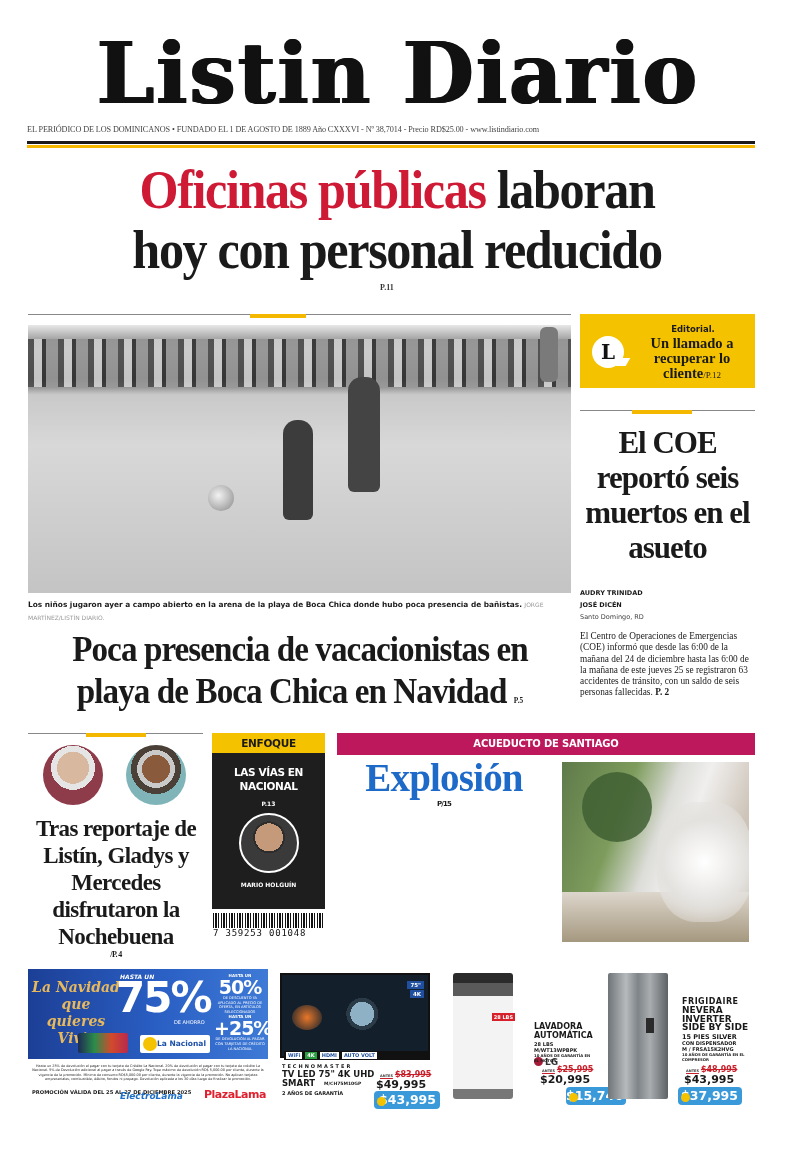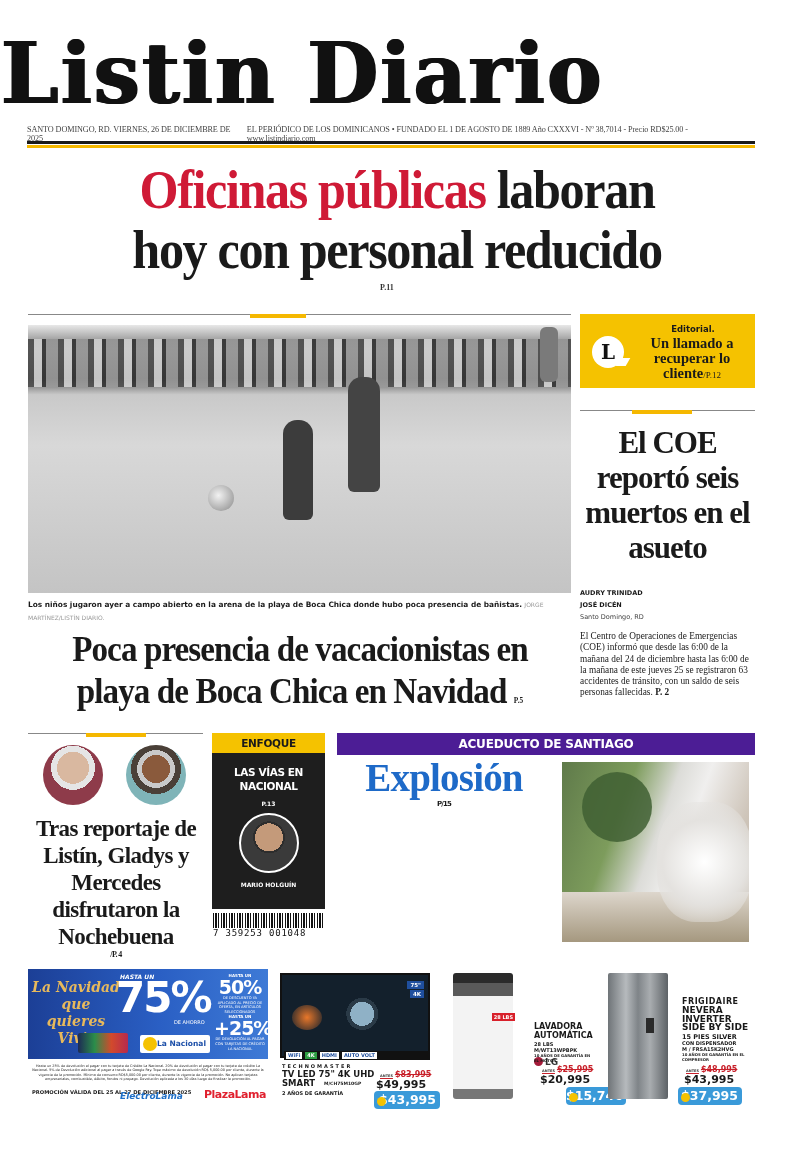--- a/index.html
+++ b/index.html
@@ -1,19 +1,19 @@
 <!DOCTYPE html>
 <html><head>
 <meta charset="utf-8">
 <style>
   * { box-sizing: border-box; margin: 0; padding: 0; }
   body { width: 794px; height: 1162px; background: #ffffff; position: relative; overflow: hidden; font-family: "Liberation Serif", serif; color: #1a1a1a; }
 
   
-  .masthead { position: absolute; left: 0; top: 28px; width: 794px; }
+  .masthead { position: absolute; left: 0; top: 28px; width: 794px; text-align: center; }
   .masthead .logo { font-family: "DejaVu Serif", serif; font-weight: bold; font-size: 82px; letter-spacing: 2px; color: #111; line-height: 90px; transform: scaleY(1.02); font-style: normal; text-shadow: 1px 0 0 #111, 2px 0 0 #111; }
   .dateline { position: absolute; left: 27px; top: 125px; width: 728px; display: flex; justify-content: space-between; font-family: "Liberation Serif", serif; font-size: 8.2px; color: #444; letter-spacing: -0.1px; }
   .rule-black { position: absolute; left: 27px; top: 141px; width: 728px; height: 3px; background: #1a1a1a; }
   .rule-gold { position: absolute; left: 27px; top: 145px; width: 728px; height: 3px; background: #f5b800; }
 
   
   .headline { position: absolute; left: 20px; top: 160px; width: 754px; text-align: center; font-family: "Liberation Serif", serif; font-weight: bold; font-size: 54px; line-height: 60px; letter-spacing: -1.5px; color: #1a1a1a; transform: scaleX(0.93); transform-origin: center top; }
   .headline .red { color: #cf1a36; }
   .headline-page { position: absolute; left: 380px; top: 283px; font-size: 8px; font-weight: bold; color: #333; font-family: "Liberation Serif", serif; }
 
@@ -66,21 +66,21 @@
   .enfoque .tab { height: 20px; background: #f5c200; text-align: center; font-family: "DejaVu Sans", sans-serif; font-weight: bold; font-size: 10.5px; line-height: 20px; color: #1a1a1a; letter-spacing: -0.3px; }
   .enfoque .ttl { margin-top: 12px; text-align: center; font-family: "DejaVu Sans", sans-serif; font-weight: bold; font-size: 10.5px; line-height: 14px; color: #fff; letter-spacing: -0.4px; }
   .enfoque .pg { margin-top: 7px; text-align: center; font-family: "DejaVu Sans", sans-serif; font-weight: bold; font-size: 6px; color: #fff; }
   .enfoque .face { width: 60px; height: 60px; border-radius: 50%; margin: 6px auto 0; border: 2px solid #fff; background: radial-gradient(circle at 50% 40%, #c49a7a 0 14px, #2d2d2d 14px 16px, #3a3a3a 16px); }
   .enfoque .nm { margin-top: 8px; text-align: center; font-family: "DejaVu Sans", sans-serif; font-weight: bold; font-size: 6px; color: #fff; }
   .barcode { position: absolute; left: 213px; top: 913px; width: 111px; height: 26px; }
   .barcode .bars { height: 15px; background: repeating-linear-gradient(90deg, #111 0 1px, #fff 1px 2px, #111 2px 4px, #fff 4px 5px, #111 5px 6px, #fff 6px 8px); }
   .barcode .digits { font-family: "DejaVu Sans Mono", monospace; font-size: 9px; line-height: 10px; letter-spacing: 0.8px; color: #111; }
 
   
-  .acu-bar { position: absolute; left: 337px; top: 733px; width: 418px; height: 22px; background: #4c1d95; text-align: center; font-family: "DejaVu Sans", sans-serif; font-weight: bold; font-size: 12px; line-height: 22px; color: #fff; letter-spacing: -0.2px; }
+  .acu-bar { position: absolute; left: 337px; top: 733px; width: 418px; height: 22px; background: #be185d; text-align: center; font-family: "DejaVu Sans", sans-serif; font-weight: bold; font-size: 10px; line-height: 22px; color: #fff; letter-spacing: -0.2px; }
   .explosion { position: absolute; left: 335px; top: 757px; width: 218px; text-align: center; font-family: "Liberation Serif", serif; font-size: 32px; line-height: 36px; letter-spacing: -0.8px; color: #1a1a1a; }
   .explosion .blue { display: block; color: #1e6ac8; font-weight: bold; font-size: 39px; line-height: 42px; }
   .explosion .pg { display: block; font-family: "DejaVu Sans", sans-serif; font-size: 7px; font-weight: bold; line-height: 8px; margin-top: 1px; }
   .photo-water { position: absolute; left: 562px; top: 762px; width: 187px; height: 180px; overflow: hidden; background: linear-gradient(110deg, #5f7a4a 0%, #7d9c5c 30%, #dcdcd8 48%, #f0efee 60%, #cfc6bb 80%, #b8ab9b 100%); }
   .photo-water .tree { position: absolute; left: 20px; top: 10px; width: 70px; height: 70px; border-radius: 50%; background: #3f5f32; opacity: 0.85; }
   .photo-water .spray { position: absolute; left: 95px; top: 40px; width: 95px; height: 120px; border-radius: 40%; background: radial-gradient(circle, #ffffff 0%, #e4e2df 55%, rgba(200,192,182,0) 100%); }
   .photo-water .ground { position: absolute; left: 0; bottom: 0; width: 100%; height: 50px; background: linear-gradient(180deg, #ddd6cc, #a5987f); }
 
   
   .ad-promo { position: absolute; left: 28px; top: 969px; width: 240px; height: 132px; }
@@ -126,21 +126,20 @@
   .fridge .img .disp { position: absolute; left: 38px; top: 45px; width: 8px; height: 15px; background: #2a2a2a; }
 </style>
 </head>
 <body>
 
 <header>
   <div class="masthead">
     <div class="logo">Listin Diario</div>
   </div>
   <div class="dateline">
-    <span>SANTO DOMINGO, RD. VIERNES, 26 DE DICIEMBRE DE 2025</span>
     <span>EL PERIÓDICO DE LOS DOMINICANOS • FUNDADO EL 1 DE AGOSTO DE 1889  Año CXXXVI - Nº 38,7014 - Precio RD$25.00 - www.listindiario.com</span>
   </div>
   <div class="rule-black"></div>
   <div class="rule-gold"></div>
 </header>
 
 <section>
   <h1 class="headline">
     <span class="red">Oficinas públicas</span><span> laboran</span><br>
     <span>hoy con personal reducido</span>

